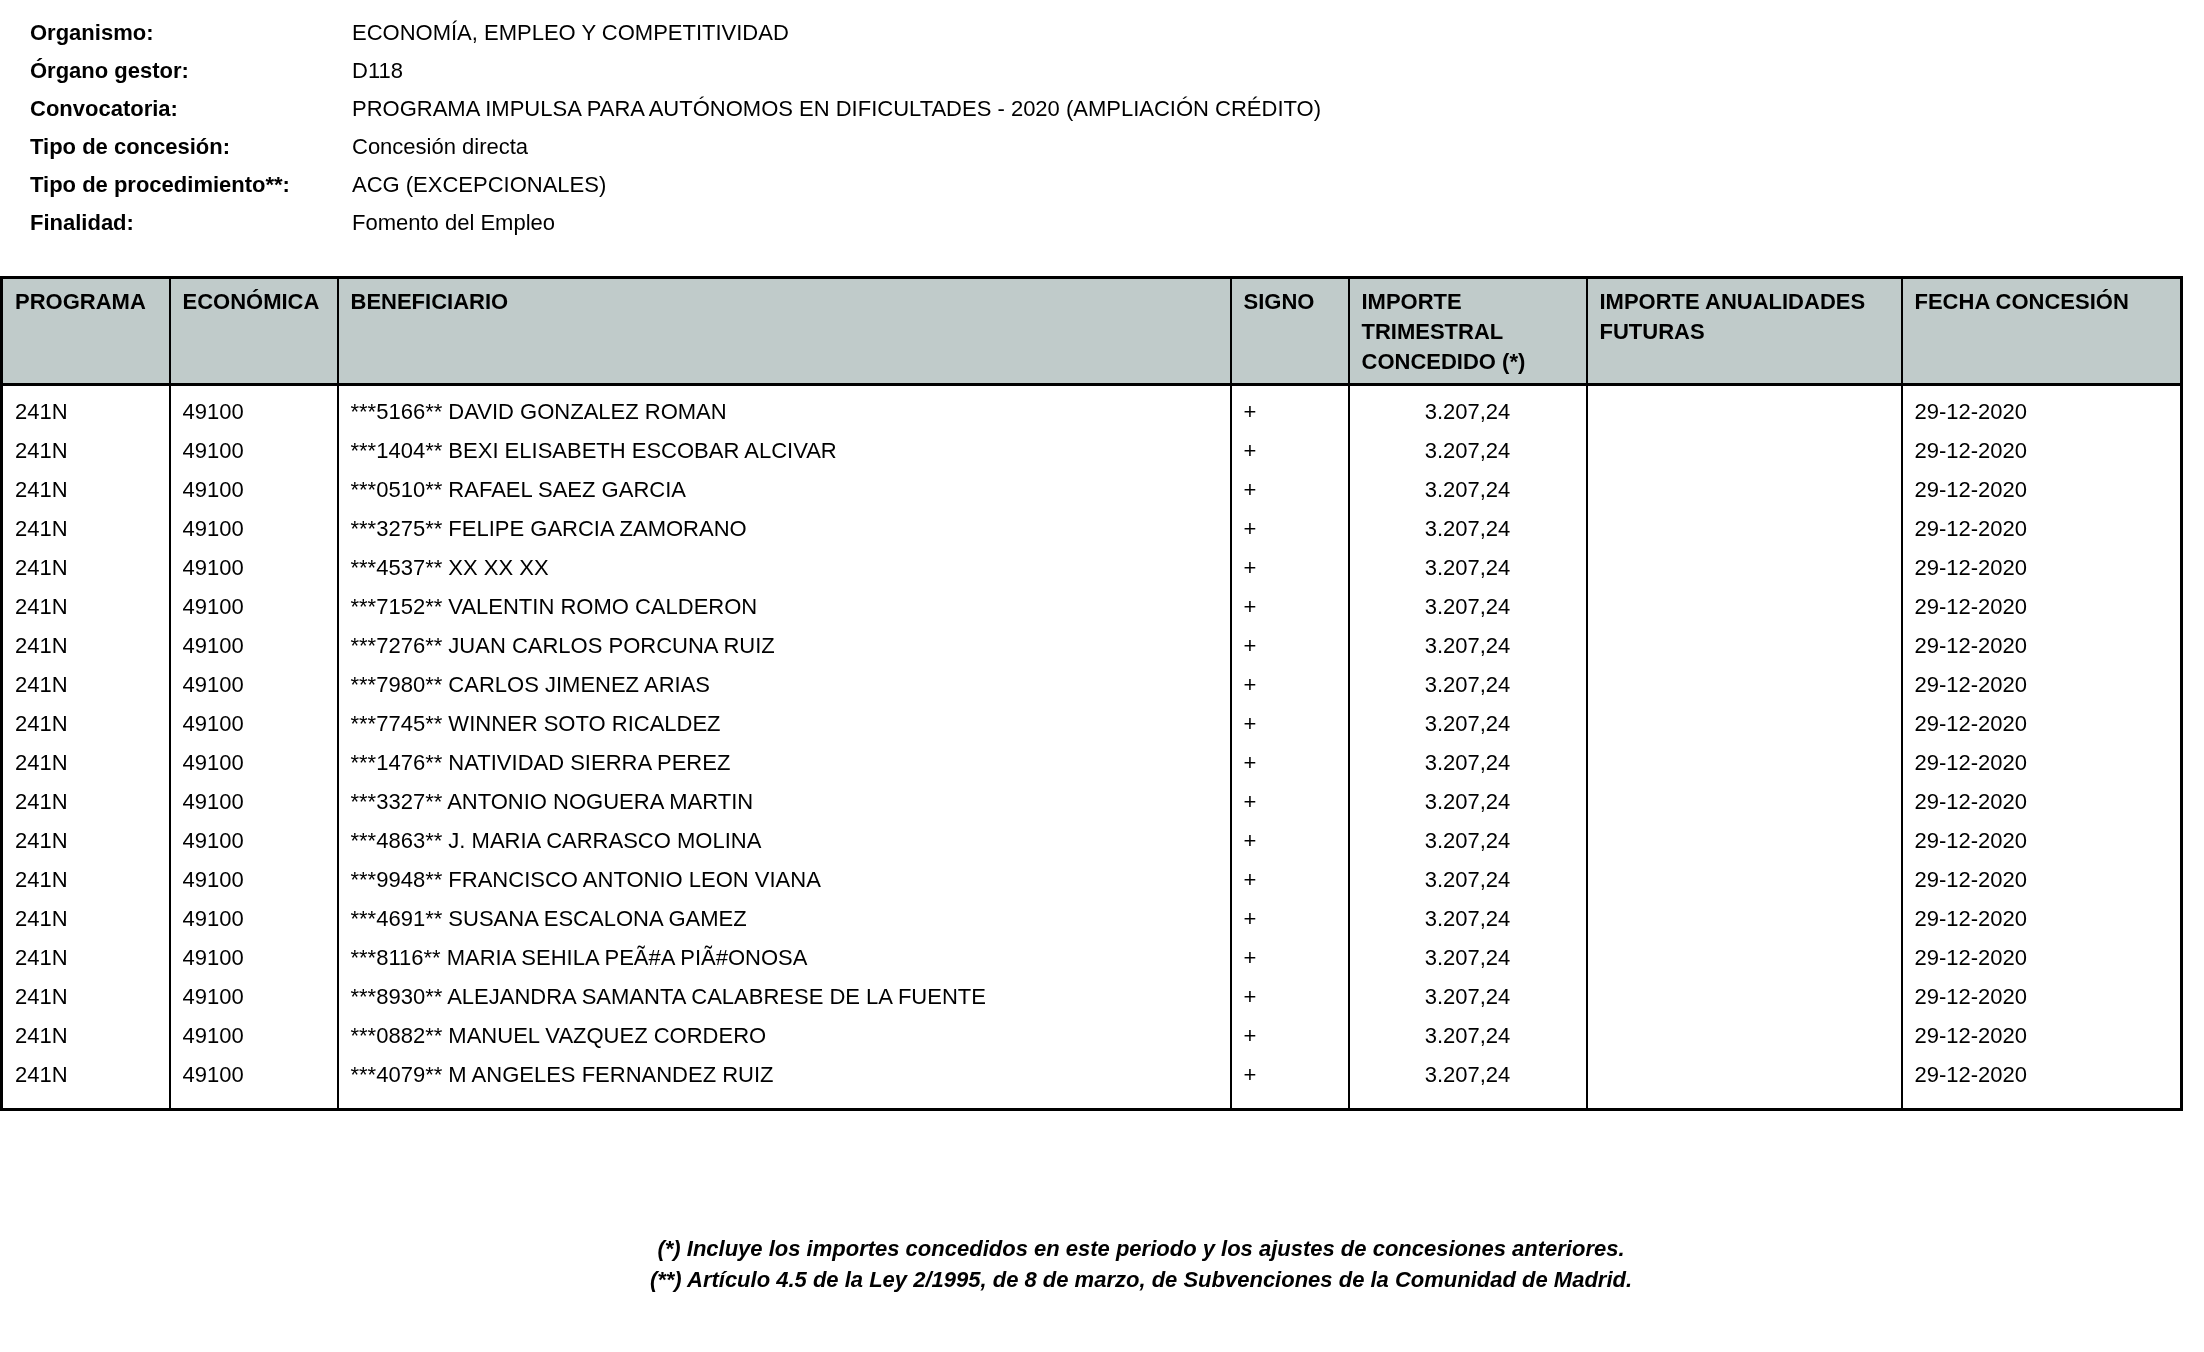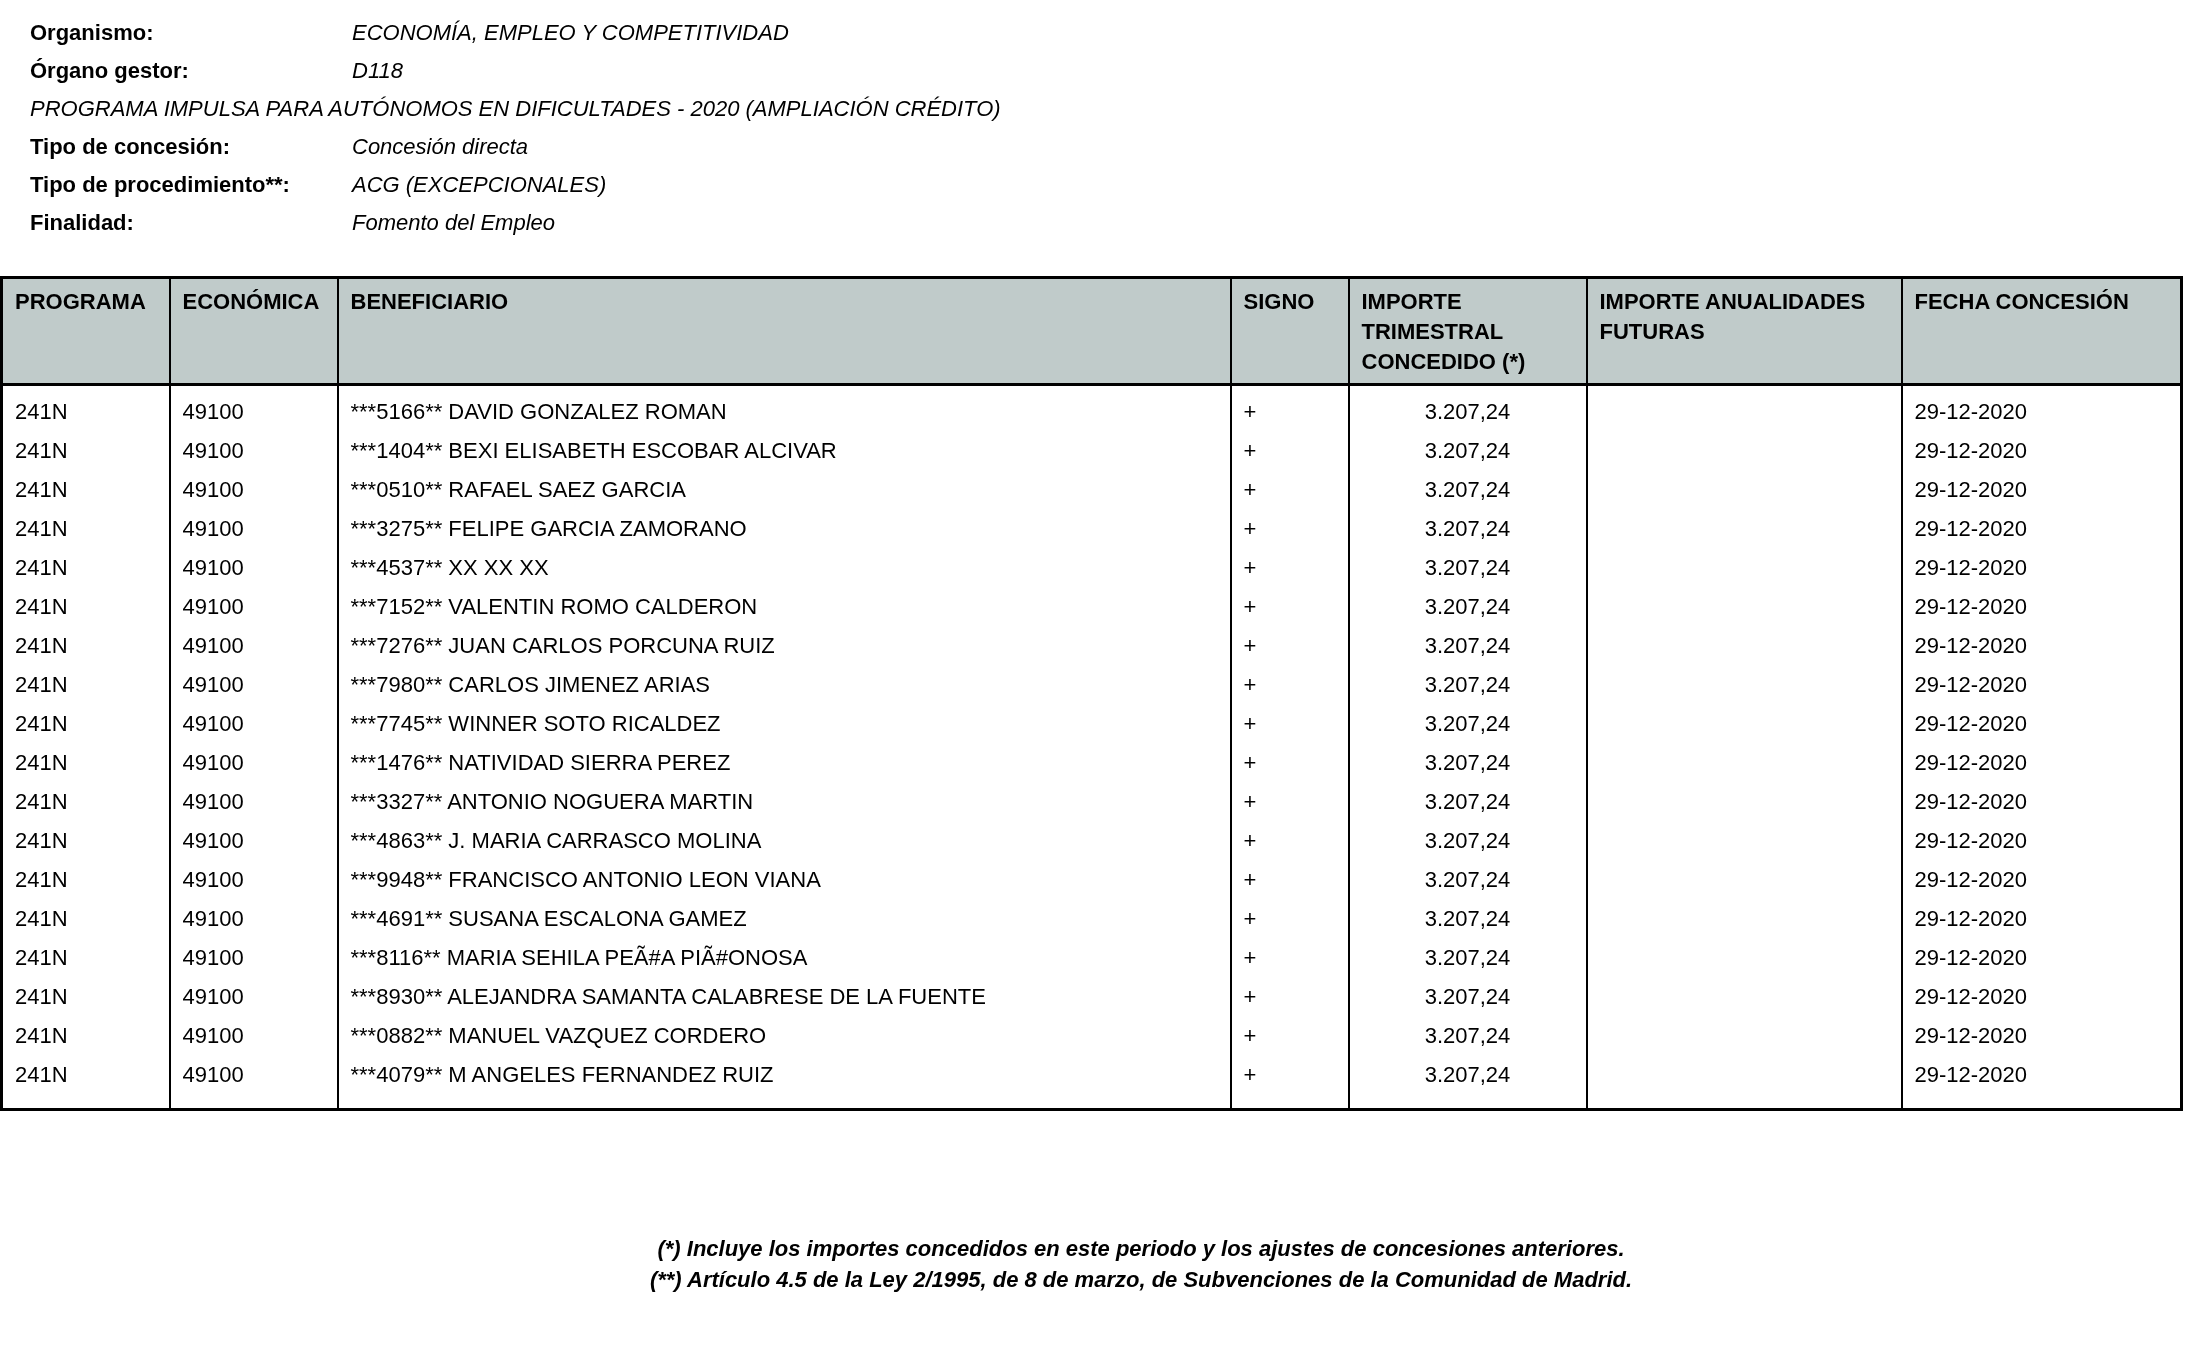--- a/index.html
+++ b/index.html
@@ -25,21 +25,20 @@
     line-height: 38px;
     white-space: nowrap;
   }
   .meta-label {
     width: 322px;
     flex: 0 0 322px;
     font-weight: bold;
   }
   .meta-value {
     font-weight: normal;
-    font-style: italic;
   }
   
   table.grants {
     border-collapse: collapse;
     table-layout: fixed;
     width: 2180px;
     margin: 34px 0 0 0;
     border: 3px solid #000;
   }
   table.grants th {
@@ -88,20 +87,21 @@
 <div class="meta">
   <div class="meta-row">
     <span class="meta-label">Organismo:</span>
     <span class="meta-value">ECONOMÍA, EMPLEO Y COMPETITIVIDAD</span>
   </div>
   <div class="meta-row">
     <span class="meta-label">Órgano gestor:</span>
     <span class="meta-value">D118</span>
   </div>
   <div class="meta-row">
+    <span class="meta-label">Convocatoria:</span>
     <span class="meta-value">PROGRAMA IMPULSA PARA AUTÓNOMOS EN DIFICULTADES - 2020 (AMPLIACIÓN CRÉDITO)</span>
   </div>
   <div class="meta-row">
     <span class="meta-label">Tipo de concesión:</span>
     <span class="meta-value">Concesión directa</span>
   </div>
   <div class="meta-row">
     <span class="meta-label">Tipo de procedimiento**:</span>
     <span class="meta-value">ACG (EXCEPCIONALES)</span>
   </div>

